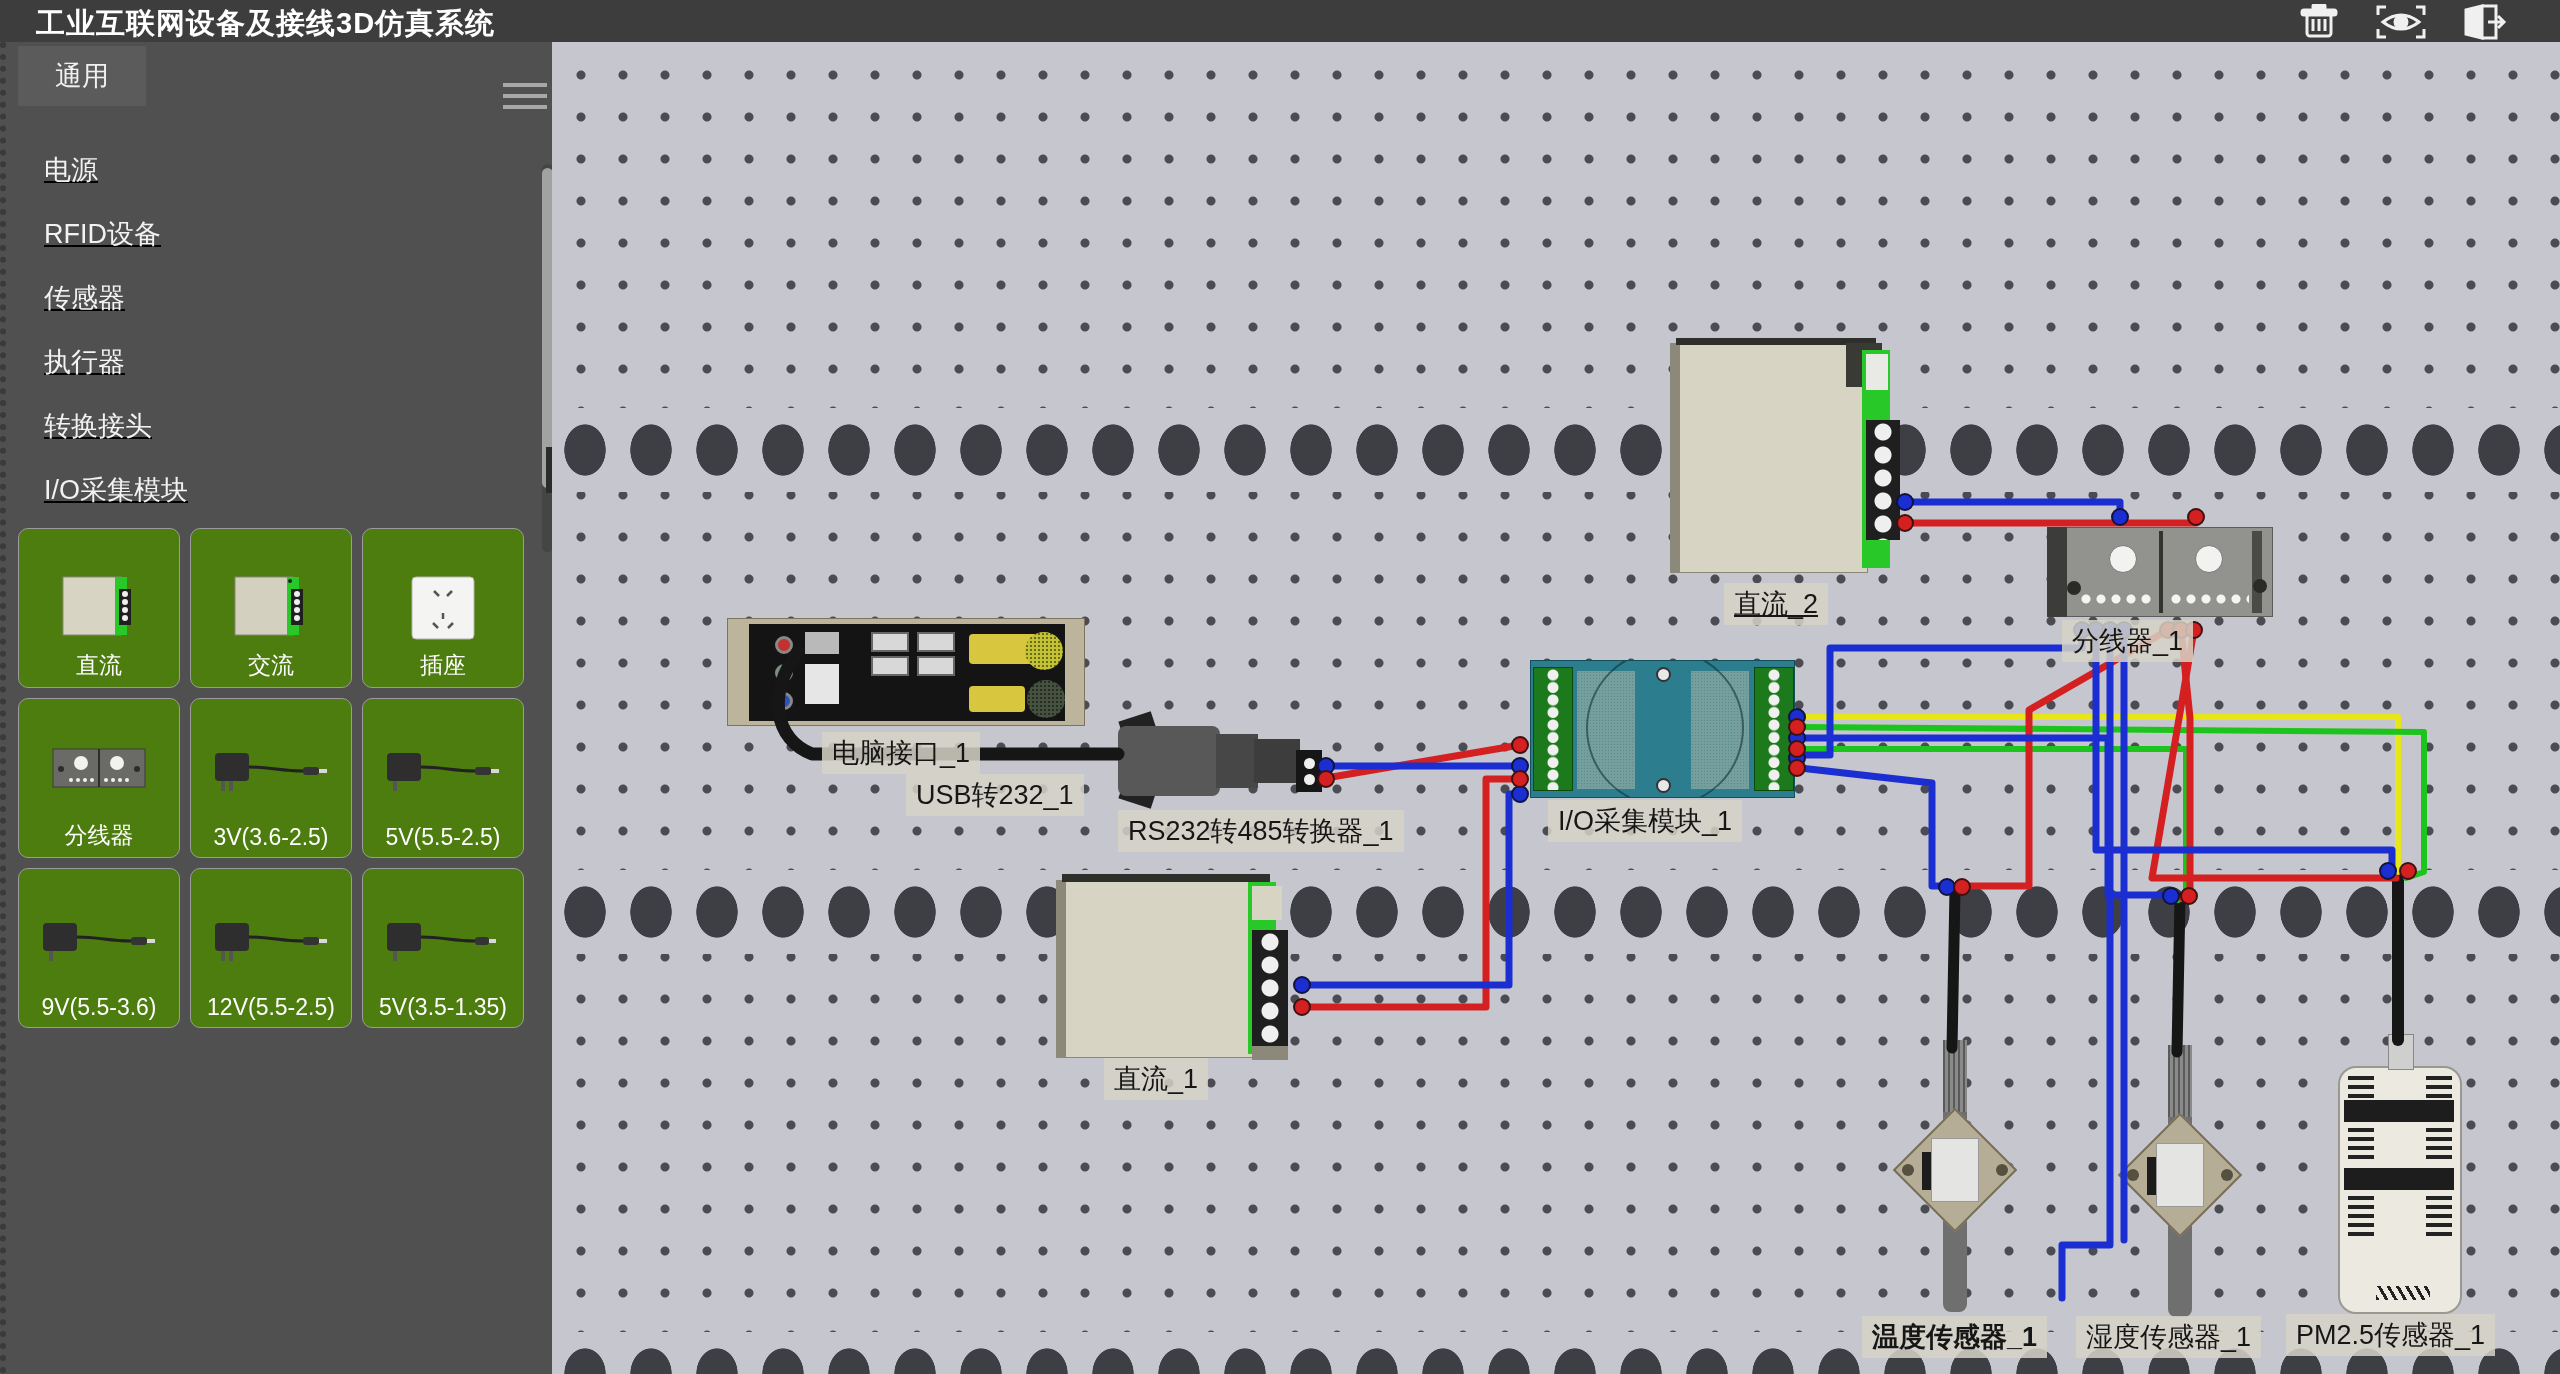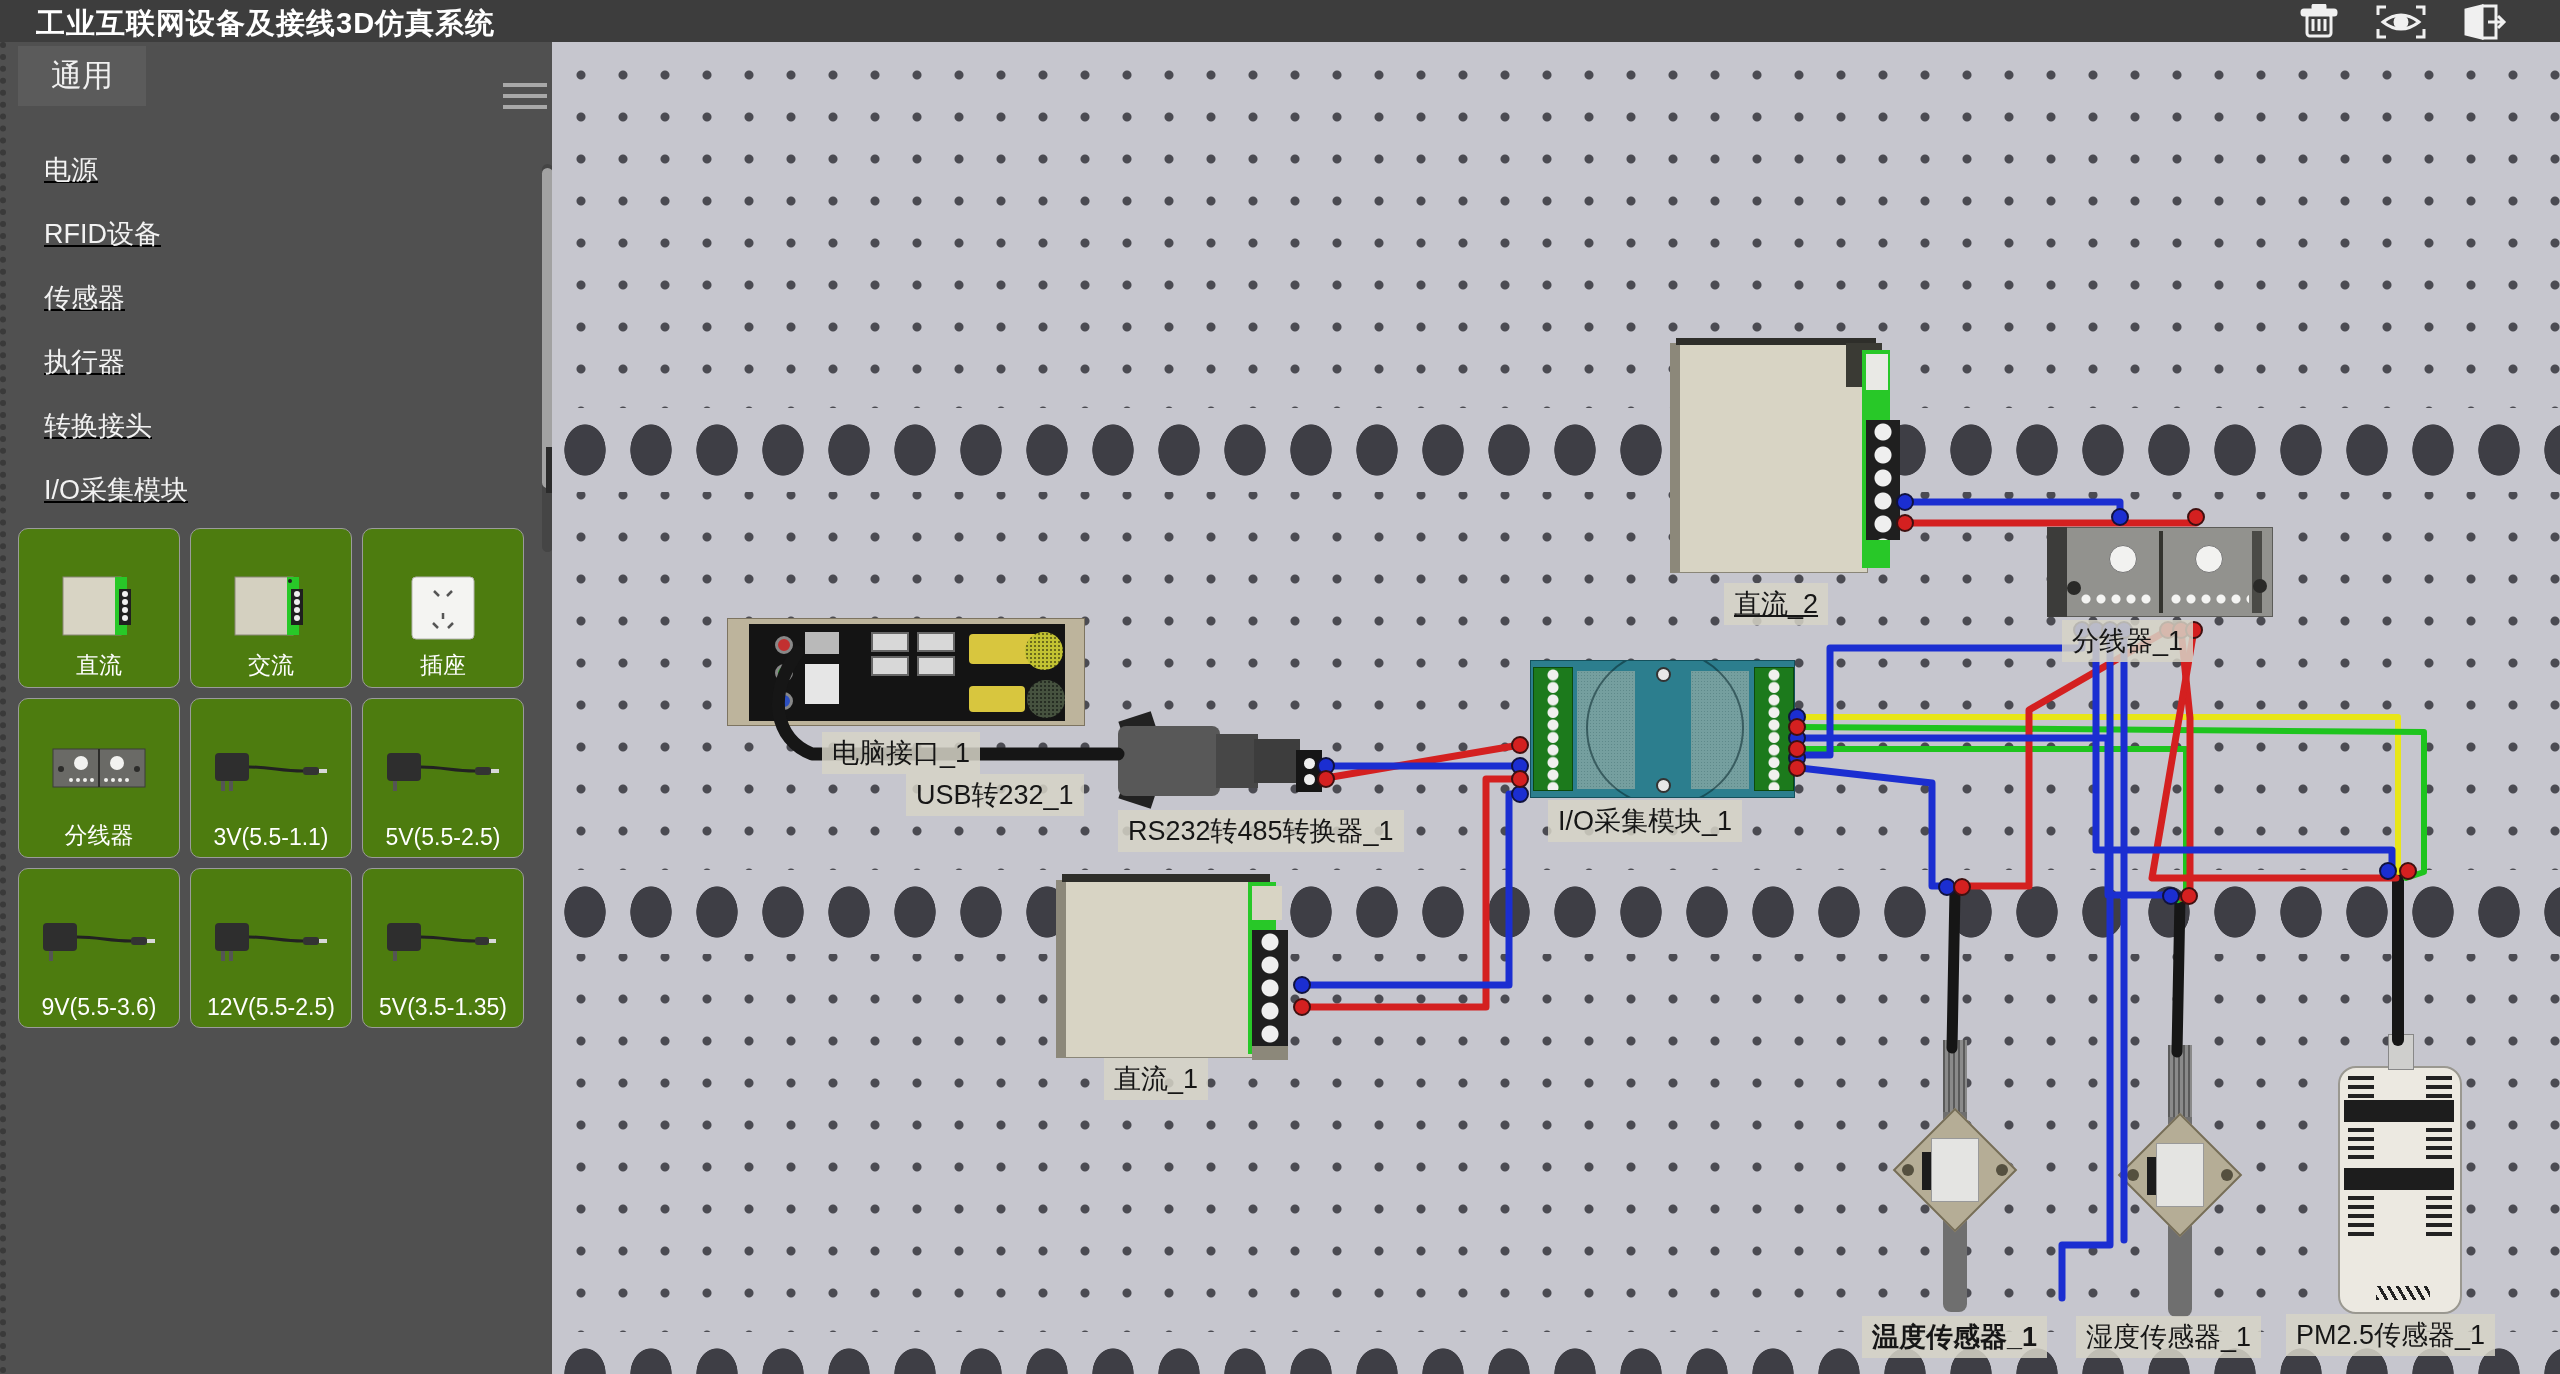--- a/index.html
+++ b/index.html
@@ -9,21 +9,21 @@
 
   
   #topbar { position:absolute; left:0; top:0; width:2560px; height:42px; background:#3d3d3d; z-index:50; }
   #title  { position:absolute; left:36px; top:4px; font-size:29px; font-weight:bold; color:#ffffff; letter-spacing:1px; }
   .topicon{ position:absolute; top:4px; width:58px; height:36px; cursor:pointer; }
 
   
   #sidebar { position:absolute; left:0; top:42px; width:552px; height:1332px; background:#505050;
              border-left:6px dotted #3a3a3a; }
   #cat-tab { position:absolute; left:12px; top:4px; width:128px; height:60px; background:#5b5b5b;
-             color:#f0f0f0; font-size:31px; text-align:center; line-height:60px; }
+             color:#f0f0f0; font-size:27px; text-align:center; line-height:60px; }
   #hamburger { position:absolute; left:497px; top:34px; width:44px; height:34px; }
   #hamburger div { height:4px; background:#a8a8a8; margin:7px 0; }
   #menu { position:absolute; left:16px; top:96px; width:552px;text-decoration:underline; }
   .menu-item { padding-left:22px; height:64px; line-height:64px; font-size:27px; color:#f2f2f2; cursor:pointer; }
   #scroll-track { position:absolute; left:536px; top:122px; width:11px; height:388px; background:#454545; border-radius:6px; }
   #scroll-thumb { position:absolute; left:0; top:4px; width:11px; height:320px; background:#a2a2a2; border-radius:6px; }
 
   #cards { position:absolute; left:12px; top:486px; width:512px; display:grid;
            grid-template-columns:repeat(3,162px); grid-auto-rows:160px; gap:10px; }
   .card { background:#4d7c0f; border:1px solid #9b9b9b; border-radius:10px; position:relative; cursor:pointer; }
@@ -231,21 +231,21 @@
     </div>
     <div class="card">
       <svg width="120" height="50" viewBox="0 0 120 50">
         <rect x="4" y="8" width="34" height="28" rx="4" fill="#2e2e2e"></rect>
           <rect x="10" y="36" width="4" height="10" fill="#555"></rect>
           <rect x="18" y="36" width="4" height="10" fill="#555"></rect>
         <path d="M38 22 C60 22 70 26 92 26" stroke="#222" stroke-width="3" fill="none"></path>
         <rect x="92" y="22" width="16" height="8" rx="3" fill="#333"></rect>
           <rect x="108" y="24" width="8" height="4" fill="#d8d8d8"></rect>
       </svg>
-      <span class="clabel">3V(5.5-1.1)</span>
+      <span class="clabel">3V(3.6-2.5)</span>
     </div>
     <div class="card">
       <svg width="120" height="50" viewBox="0 0 120 50">
         <rect x="4" y="8" width="34" height="28" rx="4" fill="#2e2e2e"></rect>
           <rect x="10" y="36" width="4" height="10" fill="#555"></rect>
         <path d="M38 22 C60 22 70 26 92 26" stroke="#222" stroke-width="3" fill="none"></path>
         <rect x="92" y="22" width="16" height="8" rx="3" fill="#333"></rect>
           <rect x="108" y="24" width="8" height="4" fill="#d8d8d8"></rect>
       </svg>
       <span class="clabel">5V(5.5-2.5)</span>

